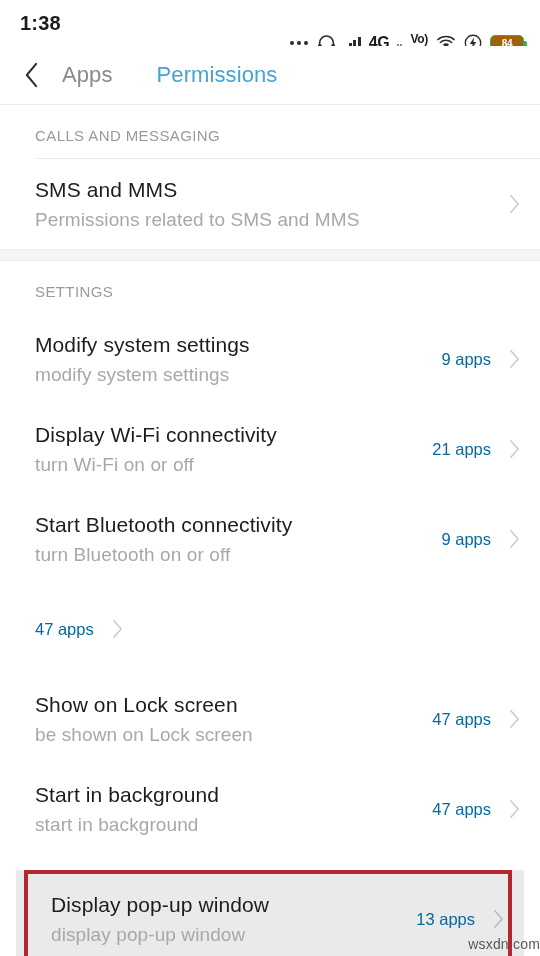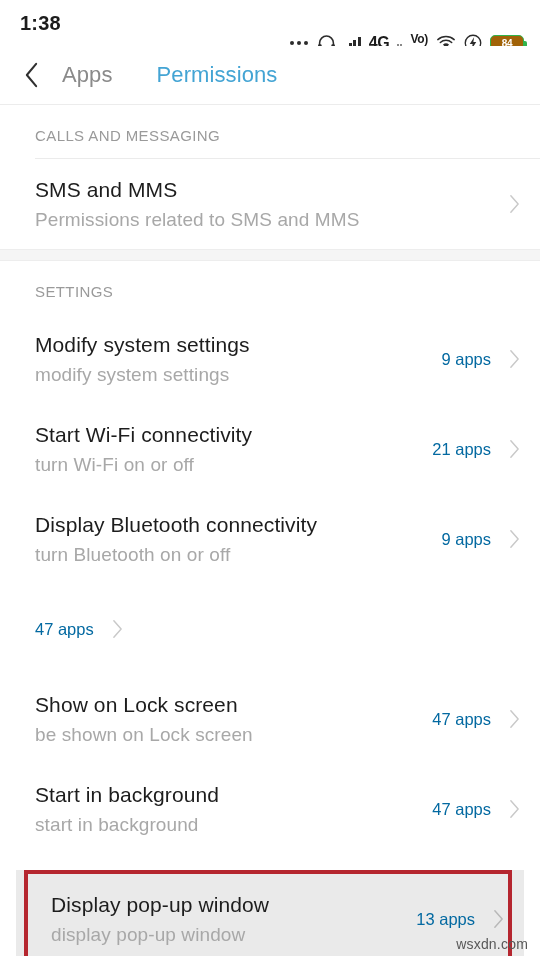--- a/index.html
+++ b/index.html
@@ -180,21 +180,21 @@
     pointer-events: none;
   }
   .row.selected {
     background: #eaeaea;
     height: 98px;
   }
 
   
   .watermark {
     position: absolute;
-    right: 12px;
+    right: 0;
     bottom: 4px;
     font-size: 14px;
     color: #585858;
     letter-spacing: 0.2px;
     font-family: "Liberation Sans", sans-serif;
   }
 </style>
 </head>
 <body>
 
@@ -293,32 +293,32 @@
         <div class="row-sub">modify system settings</div>
       </div>
       <div class="row-count">9 apps</div>
       <svg class="row-chevron" viewBox="0 0 12 22">
         <path d="M2 2 L10 11 L2 20" fill="none" stroke="#c9c9c9" stroke-width="1.6" stroke-linecap="round" stroke-linejoin="round"></path>
       </svg>
     </div>
 
     <div class="row">
       <div class="row-texts">
-        <div class="row-title">Start Wi-Fi connectivity</div>
+        <div class="row-title">Display Wi-Fi connectivity</div>
         <div class="row-sub">turn Wi-Fi on or off</div>
       </div>
       <div class="row-count">21 apps</div>
       <svg class="row-chevron" viewBox="0 0 12 22">
         <path d="M2 2 L10 11 L2 20" fill="none" stroke="#c9c9c9" stroke-width="1.6" stroke-linecap="round" stroke-linejoin="round"></path>
       </svg>
     </div>
 
     <div class="row">
       <div class="row-texts">
-        <div class="row-title">Display Bluetooth connectivity</div>
+        <div class="row-title">Start Bluetooth connectivity</div>
         <div class="row-sub">turn Bluetooth on or off</div>
       </div>
       <div class="row-count">9 apps</div>
       <svg class="row-chevron" viewBox="0 0 12 22">
         <path d="M2 2 L10 11 L2 20" fill="none" stroke="#c9c9c9" stroke-width="1.6" stroke-linecap="round" stroke-linejoin="round"></path>
       </svg>
     </div>
 
     <div class="row">
       <div class="row-count">47 apps</div>

